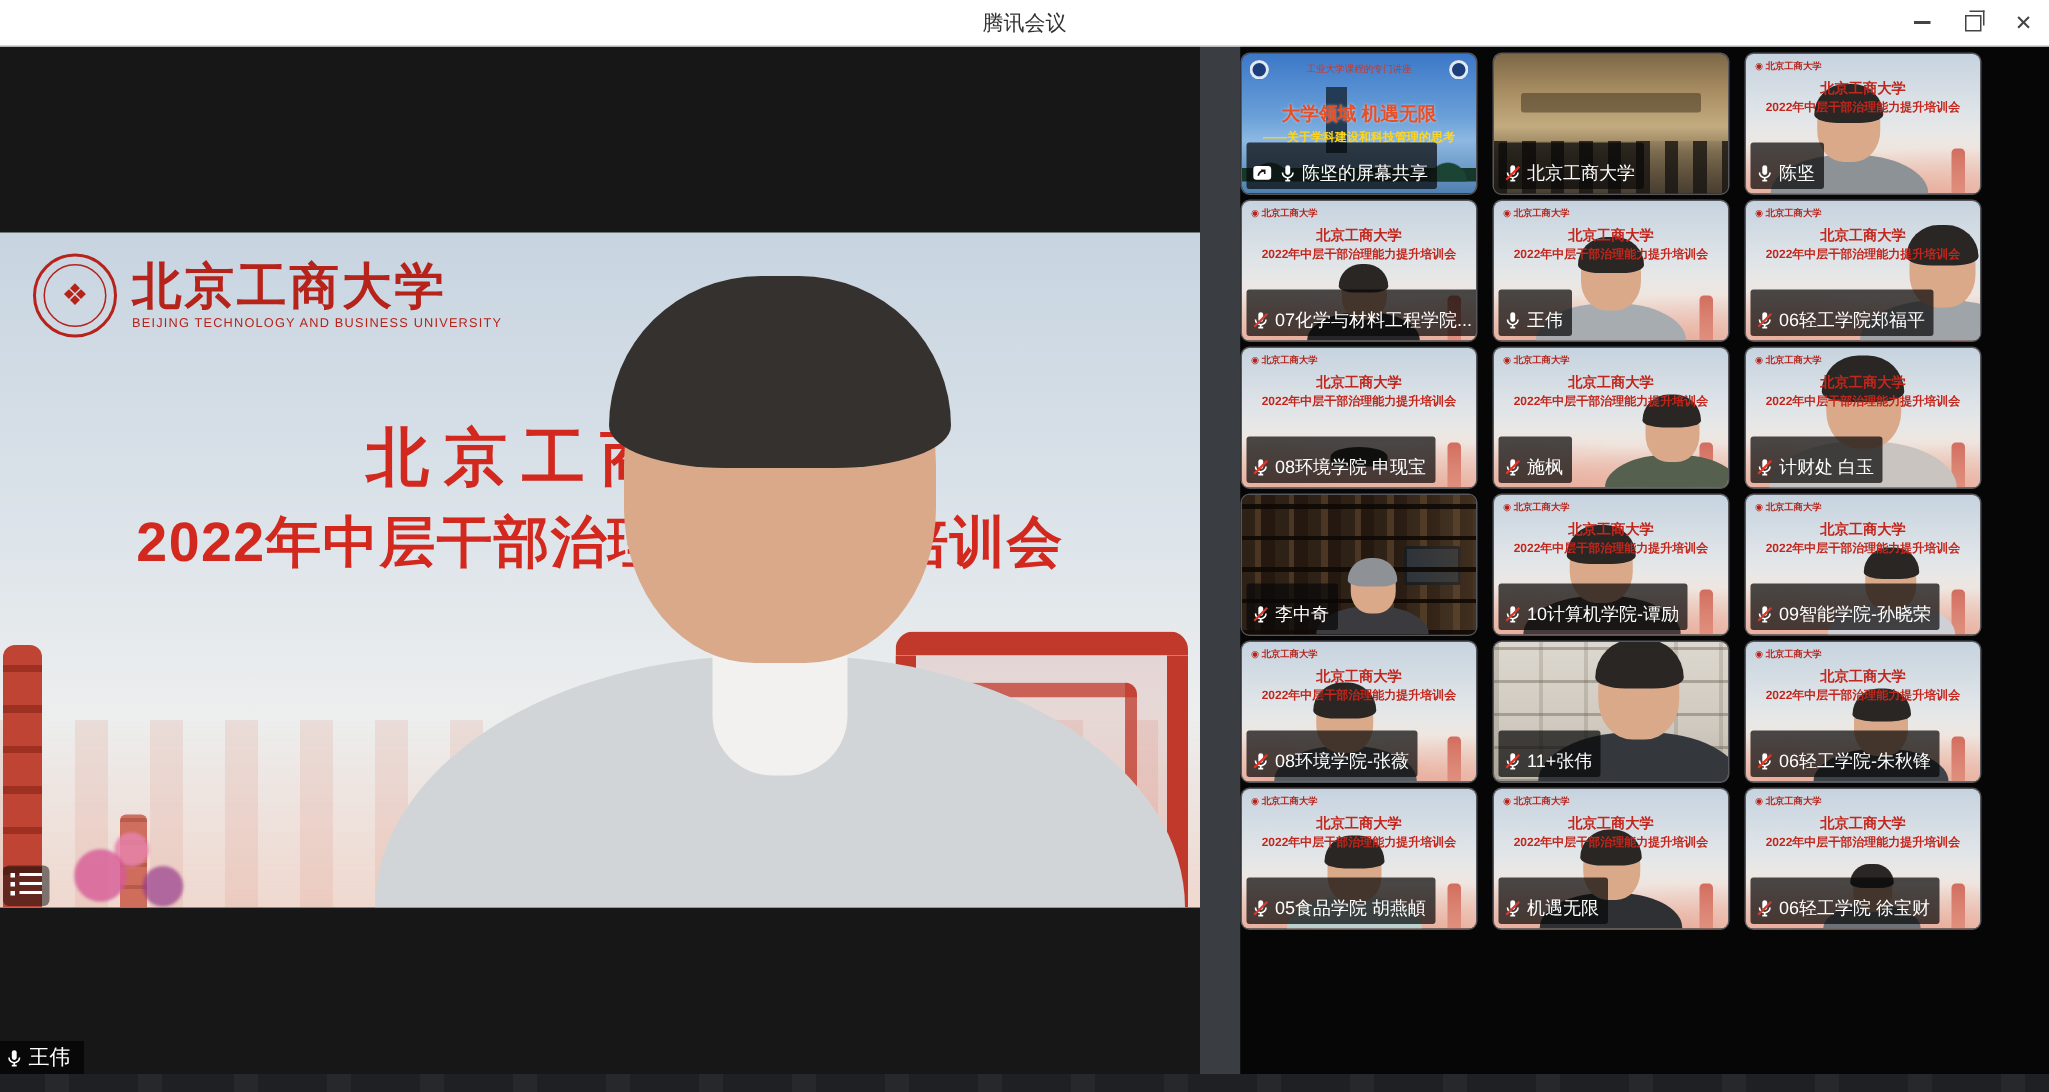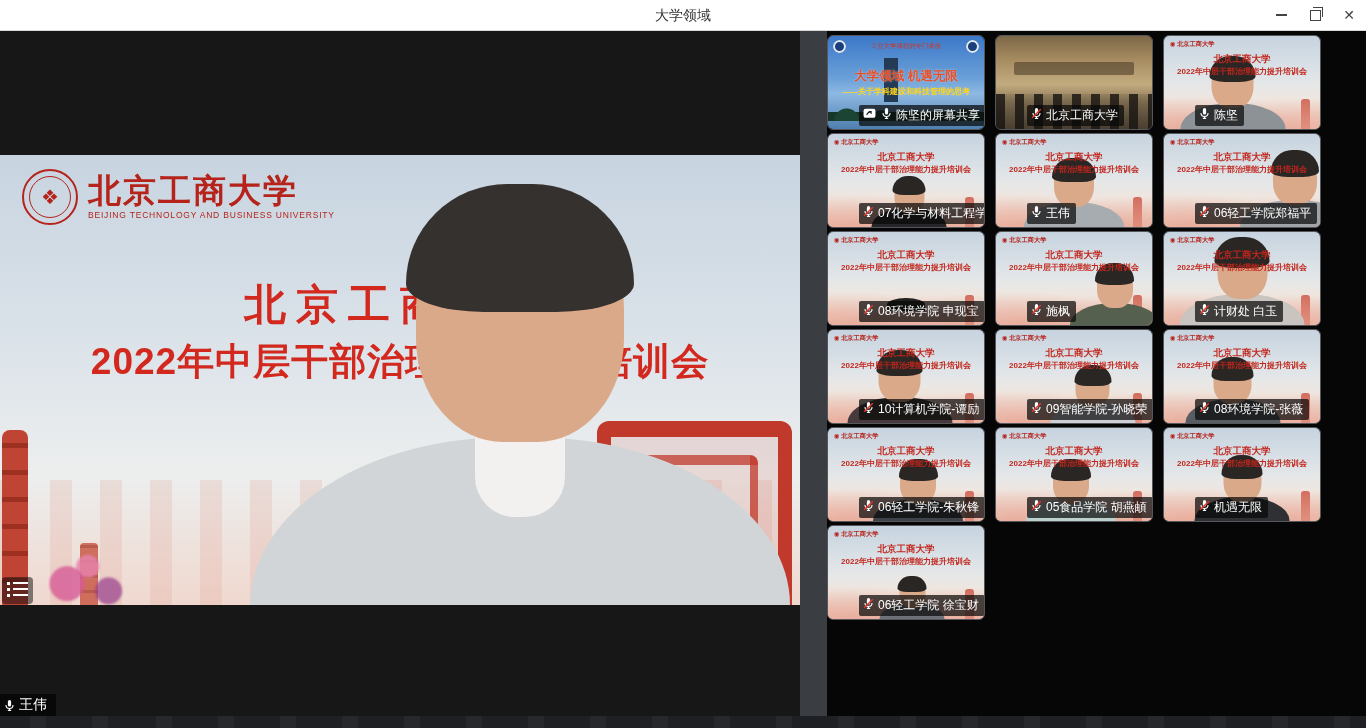--- a/index.html
+++ b/index.html
@@ -155,37 +155,37 @@
   .bg-black{background:#0a0a0a;}
   .vstrip{position:absolute;top:0;bottom:0;background:linear-gradient(#d8d4cd,#c6c1b8);}
   .vstrip .frame{position:absolute;left:18%;top:14px;width:13px;height:16px;background:#3c3a36;
         border:2px solid #6b675f;}
   .vstrip-banner{position:absolute;top:0;bottom:0;background:linear-gradient(180deg,#ccd7e1,#ece7e2 70%,#eed8cc);}
   .vstrip-banner i{position:absolute;left:12%;right:12%;height:4px;background:#c2261c;opacity:.8;
         filter:blur(.4px);}
   .vstrip-banner i.t1{top:26px;} .vstrip-banner i.t2{top:36px;}
 
   
-  .nlabel{position:absolute;left:3px;bottom:3px;display:flex;gap:3px;z-index:5;
-        background:rgba(8,8,8,.72);border-radius:2px;padding:2px 6px 2px 3px;color:#fff;
-        font-size:12px;white-space:nowrap;max-width:146px;overflow:hidden;margin-left:28px;}
+  .nlabel{position:absolute;left:3px;bottom:3px;display:flex;align-items:center;gap:3px;z-index:5;
+        background:rgba(8,8,8,.72);border-radius:2px;padding:12px 6px 2px 3px;color:#fff;
+        font-size:12px;white-space:nowrap;max-width:146px;overflow:hidden;}
   .mic{width:13px;height:13px;flex:none;}
   .mic rect{fill:#fff;} .mic path{stroke:#fff;fill:none;stroke-width:2;}
   .mic .sl{stroke:#e0352b;stroke-width:2.8;display:none;}
   .muted .sl{display:inline;}
   .share-badge{width:15px;height:13px;flex:none;}
 
   .hair-arc{position:absolute;bottom:14px;left:50%;transform:translateX(-50%);width:38px;height:13px;
         background:#23211f;border-radius:50% 50% 0 0;}
 </style>
 </head>
 <body>
 
 <div class="titlebar">
-  <div class="title">大学领域</div>
+  <div class="title">腾讯会议</div>
   <div class="winbtn min">
       <span class="bar"></span>
     </div>
   <div class="winbtn res">
       <span class="sq"></span>
     </div>
   <div class="winbtn cls">
       <span>✕</span>
     </div>
 </div>
@@ -405,20 +405,38 @@
       <svg class="mic" viewBox="0 0 24 24">
             <rect x="9" y="2" width="6" height="12" rx="3"></rect>
             <path d="M5.5 11a6.5 6.5 0 0 0 13 0"></path>
             <path d="M12 17.5V21M9 21h6"></path>
             <line class="sl" x1="4" y1="20" x2="20" y2="4"></line>
           </svg>
       <span>计财处 白玉</span>
     </div>
   </div>
 
+  <div class="tile">
+    <div class="bg bg-shelf-dark">
+      <span class="screen"></span>
+    </div>
+    <div class="person" style="--hw:30px;--x:56%;--shirt:#3b3b3f;--hair:#8e9296">
+          <div class="head"></div>
+          <div class="torso"></div>
+        </div>
+    <div class="nlabel muted">
+      <svg class="mic" viewBox="0 0 24 24">
+            <rect x="9" y="2" width="6" height="12" rx="3"></rect>
+            <path d="M5.5 11a6.5 6.5 0 0 0 13 0"></path>
+            <path d="M12 17.5V21M9 21h6"></path>
+            <line class="sl" x1="4" y1="20" x2="20" y2="4"></line>
+          </svg>
+      <span>李中奇</span>
+    </div>
+  </div>
 
   <div class="tile">
     <div class="bg bg-banner">
       <div class="mini-logo">◉ 北京工商大学</div>
       <div class="bl1">北京工商大学</div>
       <div class="bl2">2022年中层干部治理能力提升培训会</div>
     </div>
     <div class="person" style="--hw:42px;--x:46%;--shirt:#463a3c">
           <div class="head"></div>
           <div class="torso"></div>
@@ -470,20 +488,36 @@
       <svg class="mic" viewBox="0 0 24 24">
             <rect x="9" y="2" width="6" height="12" rx="3"></rect>
             <path d="M5.5 11a6.5 6.5 0 0 0 13 0"></path>
             <path d="M12 17.5V21M9 21h6"></path>
             <line class="sl" x1="4" y1="20" x2="20" y2="4"></line>
           </svg>
       <span>08环境学院-张薇</span>
     </div>
   </div>
 
+  <div class="tile">
+    <div class="bg bg-shelf-light"></div>
+    <div class="person" style="--hw:54px;--x:62%;--shirt:#34383c">
+          <div class="head"></div>
+          <div class="torso"></div>
+        </div>
+    <div class="nlabel muted">
+      <svg class="mic" viewBox="0 0 24 24">
+            <rect x="9" y="2" width="6" height="12" rx="3"></rect>
+            <path d="M5.5 11a6.5 6.5 0 0 0 13 0"></path>
+            <path d="M12 17.5V21M9 21h6"></path>
+            <line class="sl" x1="4" y1="20" x2="20" y2="4"></line>
+          </svg>
+      <span>11+张伟</span>
+    </div>
+  </div>
 
   <div class="tile">
     <div class="bg bg-banner">
       <div class="mini-logo">◉ 北京工商大学</div>
       <div class="bl1">北京工商大学</div>
       <div class="bl2">2022年中层干部治理能力提升培训会</div>
     </div>
     <div class="person" style="--hw:36px;--x:58%;--shirt:#3e434a">
           <div class="head"></div>
           <div class="torso"></div>

